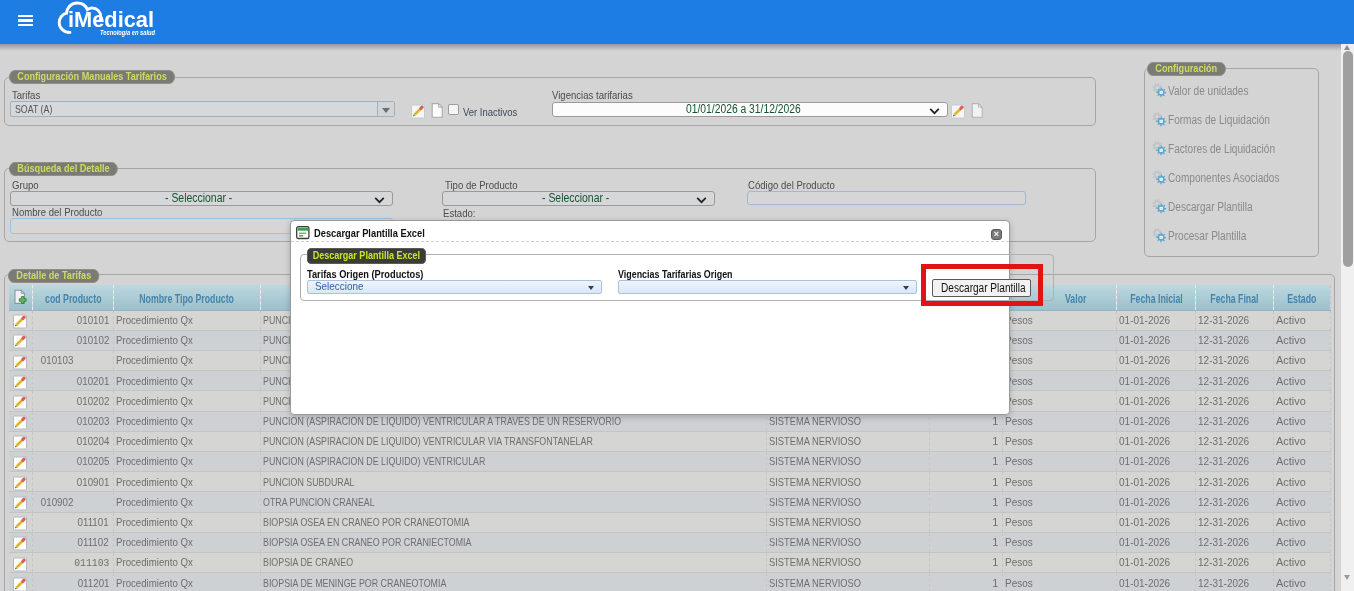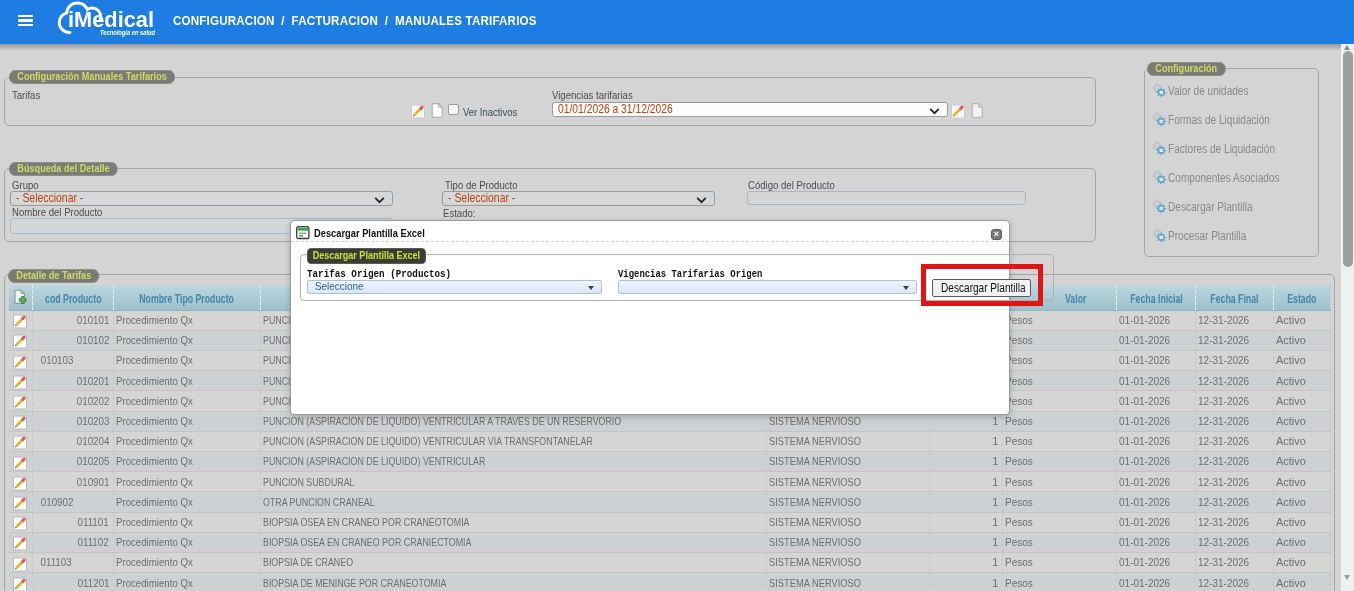--- a/index.html
+++ b/index.html
@@ -13,42 +13,42 @@
 #logo { position:absolute; left:56px; top:1px; }
 #crumb { position:absolute; left:173px; top:13px; color:#fff; font-size:13.5px; font-weight:bold; letter-spacing:0.2px; }
 
 .fs { position:absolute; border:1px solid #a6a6a6; border-radius:5px; background:#d4d4d4; }
 .legend { position:absolute; transform:scaleX(.83); transform-origin:0 50%; background:#7b7b76; color:#cddb62; font-size:11px; line-height:10.5px; font-weight:bold; padding:0px 9px 1px; border-radius:7px; border:1px solid #8d8d88; white-space:nowrap; }
 .lbl { position:absolute; font-size:11px; color:#4c4c4c; white-space:nowrap; }
 
 .sel1 { position:absolute; height:16px; background:#d6d9dc; border:1px solid #9fb0bf; border-radius:2px; font-size:11px; color:#555; line-height:15px; padding-left:4px; }
 .sel1 .btn { position:absolute; right:0; top:0; bottom:0; width:17px; border-left:1px solid #9fb0bf; background:#d2d5d8; }
 .sel1 .tri { position:absolute; right:4px; top:6px; width:0; height:0; border-left:4px solid transparent; border-right:4px solid transparent; border-top:5px solid #6b6f73; }
-.sel2 { position:absolute; height:15px; background:#fcfcfc; border:1px solid #9a9a9a; border-radius:3px; font-size:12px; color:#c2410c; line-height:13.5px; padding-left:5px; }
+.sel2 { position:absolute; height:15px; background:#fcfcfc; border:1px solid #9a9a9a; border-radius:3px; font-size:12px; color:#14532d; line-height:13.5px; padding-left:5px;text-align:center; }
 .inpt { position:absolute; background:#d6d6d6; border:1px solid #a3b8cb; border-radius:3px; }
 .cb { position:absolute; width:11px; height:11px; background:#f6f6f6; border:1px solid #9d9d9d; border-radius:2px; }
 
 .sbitem { position:absolute; font-size:12px; color:#8a8a8a; }
 
 #dettable { position:absolute; left:9px; top:285px; border-collapse:collapse; table-layout:fixed; z-index:1; }
 #dettable th { padding-top:3px !important; background:linear-gradient(to bottom,#bcd7df,#9cc0cc); color:#4884a9; border-bottom:1px solid #95b4bf; font-size:12.5px; font-weight:bold; height:25px; border-left:1px dashed #e8eef0; overflow:hidden; white-space:nowrap; padding:0; }
 #dettable th:first-child { border-left:none; }
 #dettable td { line-height:19.2px; font-size:11.5px; color:#6e6e6e; height:19.2px; border-left:1px dashed #c6c6c6; border-top:1px solid #c4c4c4; overflow:hidden; white-space:nowrap; padding:0 4px 0 2px; }
 #dettable td:first-child { border-left:none; }
 #dettable td:last-child, #dettable th:last-child { border-right:1px dashed #c6c6c6; }
 #dettable tr.odd td { background:#d5d5d4; }
 #dettable tr.even td { background:#ced1d3; }
 
 #modal { position:absolute; left:290px; top:220px; width:720px; height:195px; background:#fff; border:1px solid #9a9a9a; border-radius:4px; box-shadow:0 2px 6px rgba(0,0,0,0.22); z-index:40; }
 #mtitle { position:absolute; left:0; top:0; right:0; height:21px; border-bottom:1px dashed #cfcfcf; }
 #mtitle span { position:absolute; left:23px; top:6px; font-size:11.5px; font-weight:bold; color:#111; }
 #mclose { position:absolute; right:7px; top:8px; width:11px; height:10.5px; background:#7a7a7a; border:1px solid #5a5a5a; border-radius:3px; color:#fff; font-size:9px; line-height:9px; text-align:center; font-weight:bold; }
 #mfs { position:absolute; left:9px; top:33px; width:754px; height:47px; border:1px solid #b0b0b0; border-radius:4px; }
 #mlegend { position:absolute; left:16px; top:27px; transform:scaleX(.82); transform-origin:0 50%; background:#3b3b37; color:#c9e52f; font-size:11px; line-height:11px; font-weight:bold; padding:1px 6px 2px 6px; border-radius:5px; border:1px solid #555550; }
-.mlbl { position:absolute; font-size:11px; font-weight:bold; color:#111;font-family:Liberation Mono, monospace; }
+.mlbl { position:absolute; font-size:11px; font-weight:bold; color:#111; }
 .msel { position:absolute; height:14px; background:linear-gradient(to bottom,#eef4fb,#d9e7f5); border:1px solid #aac2dc; border-radius:2px; font-size:11px; color:#2c5f9e; line-height:11.5px; padding-left:7px; }
 .msel .tri { position:absolute; right:7px; top:4.5px; width:0; height:0; border-left:3.5px solid transparent; border-right:3.5px solid transparent; border-top:4.5px solid #3a3f46; }
 #mbtn { position:absolute; left:641px; top:58px; width:99px; height:18px; background:#f2f2f2; border:1px solid #5a5a5a; border-radius:2px; font-size:12px;  color:#111; text-align:center; line-height:16px; }
 #redbox { position:absolute; left:630px; top:43px; width:122px; height:42px; border:5px solid #e01414; z-index:41; }
 
 #sbar { position:absolute; right:0; top:44px; width:13px; height:547px; background:#f0f0f0; z-index:31; }
 #sthumb { position:absolute; left:1.5px; top:7px; width:10px; height:216px; background:#9f9f9f; border-radius:5px; }
 .sarr { position:absolute; left:3px; width:0; height:0; border-left:3.5px solid transparent; border-right:3.5px solid transparent; }
 
 #logo { position:absolute; left:56px; top:1px; }
@@ -67,20 +67,21 @@
 .s90{transform:scaleX(.90);} .s95{transform:scaleX(.95);}
 .sbtxt { display:inline-block; transform:scaleX(.84); transform-origin:0 50%; position:relative; left:1px; }
 </style>
 </head>
 <body>
 <div id="page">
 
   <div class="fs" style="left:4px; top:77px; width:1092px; height:49px;"></div>
   <div class="legend" style="left:9px; top:70px;">Configuración Manuales Tarifarios</div>
   <div class="lbl" style="left:12px; top:89px;"><span class="sx s87">Tarifas</span></div>
+  <div class="sel1" style="left:10px; top:101px; width:385px;"><span class="sx s80">SOAT (A)</span><div class="btn"></div><div class="tri"></div></div>
   <div class="lbl" style="left:552px; top:89px;"><span class="sx s87">Vigencias tarifarias</span></div>
   <div class="sel2" style="left:552px; top:102px; width:396px;"><span class="sx s86">01/01/2026 a 31/12/2026</span><svg style="position:absolute; right:7px; top:4.5px;" width="11" height="7" viewBox="0 0 11 7">
         <polyline points="1.2,0.8 5.5,5.2 9.8,0.8" fill="none" stroke="#222" stroke-width="1.7"></polyline>
       </svg></div>
   <div class="cb" style="left:448px; top:104px;"></div>
   <div class="lbl" style="left:463px; top:106px; color:#3d4a57;"><span class="sx s86">Ver Inactivos</span></div>
 
 <svg style="position:absolute; left:410px; top:102px;" width="17" height="17" viewBox="0 0 17 17">
       <rect x="1.5" y="3" width="13" height="13" rx="1" fill="#f3f7f8" stroke="#c4cdd1" stroke-width="1"></rect>
       <line x1="4.5" y1="12.8" x2="10.6" y2="6.7" stroke="#ecc23c" stroke-width="3"></line>
@@ -410,21 +411,21 @@
       <td class="icell">
             <svg width="17" height="17" viewBox="0 0 17 17">
               <rect x="1.5" y="3" width="13" height="13" rx="1" fill="#fefefe" stroke="#b4babe" stroke-width="1"></rect>
               <line x1="4.5" y1="12.8" x2="10.6" y2="6.7" stroke="#ecc23c" stroke-width="3"></line>
               <line x1="5.2" y1="12" x2="10.2" y2="7" stroke="#c99e2a" stroke-width="0.9"></line>
               <line x1="10.9" y1="6.4" x2="12.1" y2="5.2" stroke="#e05c5c" stroke-width="3.3" stroke-linecap="round"></line>
               <polygon points="3.1,14.2 5.5,13.6 3.9,12.1" fill="#8a8a74"></polygon>
               <polygon points="3.1,14.2 4.2,13.95 3.4,13.1" fill="#40403a"></polygon>
             </svg>
           </td>
-          <td style=""><span class="sx sxr s85">011103</span></td>
+          <td style="text-align:right;font-family:Liberation Mono, monospace;"><span class="sx sxr s85">011103</span></td>
           <td><span class="sx s84">Procedimiento Qx</span></td>
           <td><span class="sx s77">BIOPSIA DE CRANEO</span></td>
           <td><span class="sx s81">SISTEMA NERVIOSO</span></td>
           <td style="text-align:right;"><span class="sx sxr s95">1</span></td>
           <td><span class="sx s87">Pesos</span></td>
           <td><span class="sx s87">01-01-2026</span></td>
           <td><span class="sx s87">12-31-2026</span></td>
           <td><span class="sx s95">Activo</span></td>
     </tr>
     <tr class="even">
@@ -511,21 +512,20 @@
     <div id="burger">
         <div></div>
         <div></div>
         <div></div>
       </div>
     <svg id="logo" width="112" height="42" viewBox="0 0 112 42">
         <path d="M14,31.5 C8,31.5 3.2,27 3.2,21.8 C3.2,17 6.4,13 10.6,12.2 C10.9,6.3 15.7,2 21.3,2 C25.9,2 29.8,4.8 31.4,8.6 C32.7,7.6 34.4,7 36.2,7 C40.9,7 44.7,10.8 44.7,15.5 C44.7,16.6 44.5,17.6 44.1,18.5" fill="none" stroke="#fff" stroke-width="2.9" stroke-linecap="round"></path>
         <text x="12" y="25.8" font-size="21.5" font-weight="bold" fill="#fff" textLength="86" lengthAdjust="spacingAndGlyphs">iMedical</text>
         <text x="44" y="34.2" font-size="6.4" font-weight="bold" font-style="italic" fill="#fff" textLength="55" lengthAdjust="spacingAndGlyphs">Tecnología en salud</text>
       </svg>
-    <div id="crumb"><span class="sx s86">CONFIGURACION&nbsp; /&nbsp; FACTURACION&nbsp; /&nbsp; MANUALES TARIFARIOS</span></div>
   </div>
   <div id="tbshadow"></div>
 
   <div id="sbar">
     <div class="sarr" style="top:1px; border-bottom:5px solid #8a8a8a;"></div>
     <div id="sthumb"></div>
     <div class="sarr" style="bottom:11px; border-top:5px solid #9a9a9a;"></div>
   </div>
 
 </div>

